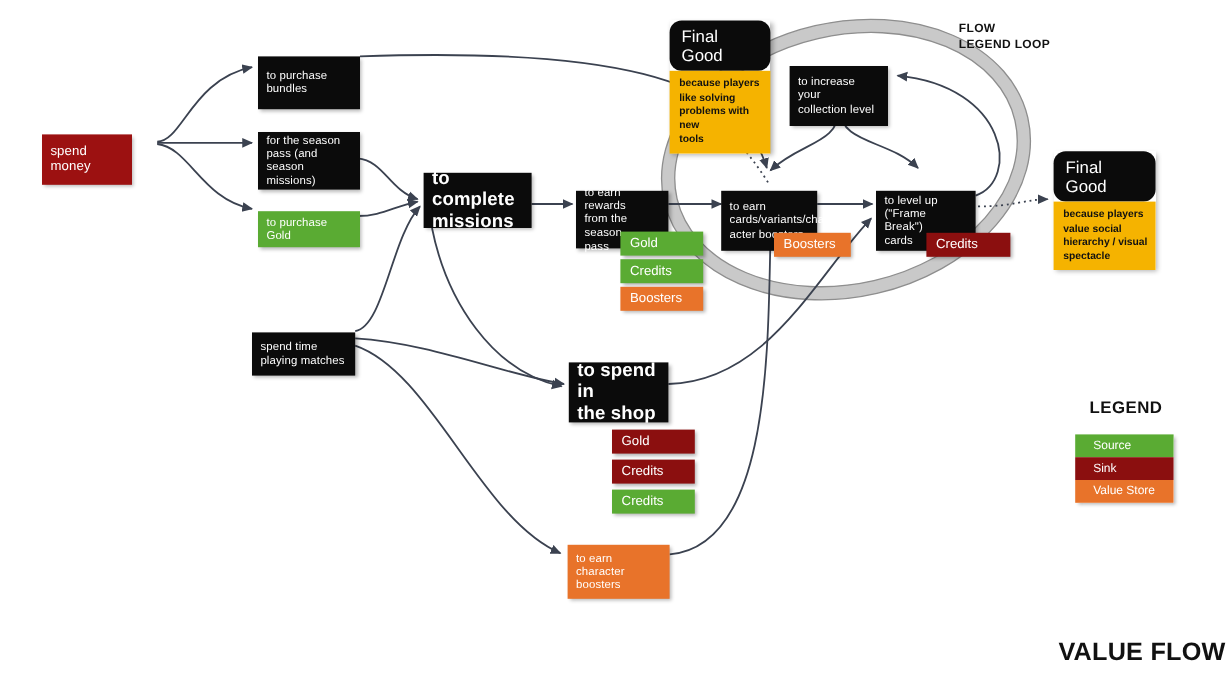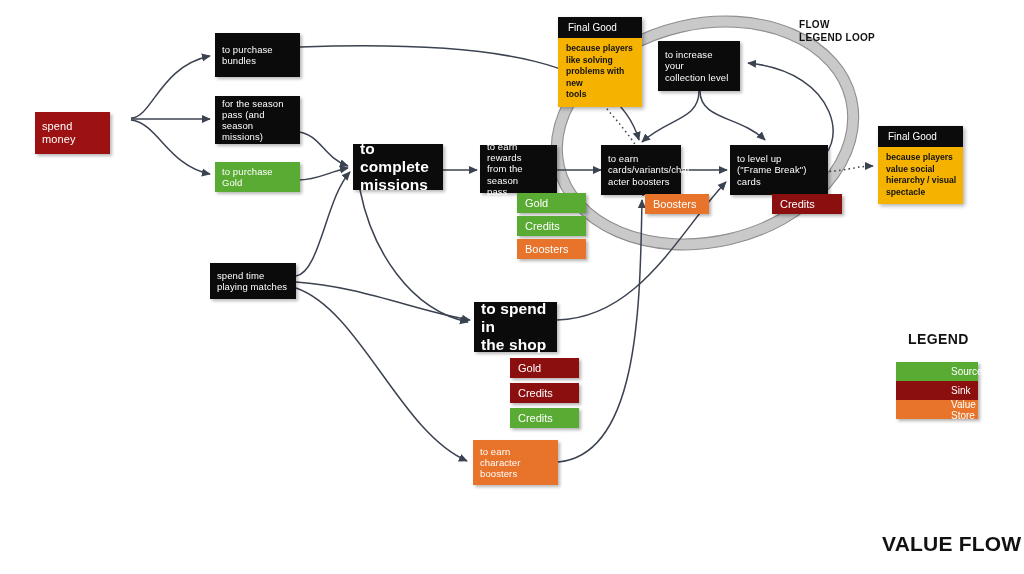--- a/index.html
+++ b/index.html
@@ -33,21 +33,21 @@
     letter-spacing: 0.1px;
     z-index: 5;
   }
   .node .txt { display: block; padding: 0 7px; }
   .n-black { background: #0b0b0b; }
   .n-red   { background: #9c1111; }
   .n-darkred { background: #8b0f0f; }
   .n-green { background: #5aab33; }
   .n-orange{ background: #e8732a; }
 
-  .sz-sm   { font-size: 9.5px; }
+  .sz-sm   { font-size: 9.5px; margin-top: 14px; }
   .sz-md   { font-size: 11px; }
   .sz-lg   { font-size: 15.5px; font-weight: 700; }
 
   .chip {
     position: absolute;
     height: 20px;
     display: flex;
     align-items: center;
     color: #fff;
     font-size: 11px;
@@ -56,21 +56,21 @@
   }
   .chip .txt { padding-left: 8px; }
 
   .fg-card {
     position: absolute;
     z-index: 7;
     box-shadow: 2px 2px 4px rgba(0,0,0,0.3);
   }
   .fg-head {
     background: #0b0b0b; color: #fff;
-    font-size: 10px; padding: 5px 8px 5px 10px;
+    font-size: 14px; padding: 5px 8px 5px 10px; border-radius: 10px;
   }
   .fg-body {
     background: #f5b300; color: #111;
     font-size: 8.6px; padding: 5px 6px 6px 8px;
     line-height: 1.35; font-weight: 700;
   }
 
   .caption {
     position: absolute;
     color: #111;
@@ -81,21 +81,21 @@
   #legend-title { font-size: 14px; letter-spacing: 0.4px; }
   #value-flow-title { font-size: 21px; letter-spacing: 0.2px; }
 
   .legend-row {
     position: absolute;
     width: 82px; height: 19px;
     display: flex; align-items: center;
     color: #fff; font-size: 10px;
     z-index: 6;
   }
-  .legend-row .txt { padding-left: 15px; margin-left: 40px; }
+  .legend-row .txt { padding-left: 15px; }
   #legend-box-shadow {
     position: absolute;
     box-shadow: 2px 2px 3px rgba(0,0,0,0.3);
     z-index: 5;
   }
 </style>
 </head>
 <body>
 
 <div id="stage">
@@ -191,21 +191,21 @@
   </div>
 
   <div class="node n-black sz-sm" style="left:601px; top:145px; width:80px; height:50px;">
     <span class="txt multiline">to earn<br>cards/variants/char<br>acter boosters</span>
   </div>
 
   <div class="node n-black sz-sm" style="left:658px; top:41px; width:82px; height:50px;">
     <span class="txt multiline">to increase your<br>collection level</span>
   </div>
 
-  <div class="node n-black sz-sm" style="left:730px; top:145px; width:98px; height:50px;">
+  <div class="node n-black sz-sm" style="left:730px; top:145px; width:83px; height:50px;">
     <span class="txt multiline">to level up<br>("Frame Break")<br>cards</span>
   </div>
 
   <div class="node n-black sz-lg" style="left:474px; top:302px; width:83px; height:50px;">
     <span class="txt multiline">to spend in<br>the shop</span>
   </div>
 
   <div class="node n-orange sz-sm" style="left:473px; top:440px; width:85px; height:45px;">
     <span class="txt multiline">to earn<br>character<br>boosters</span>
   </div>

